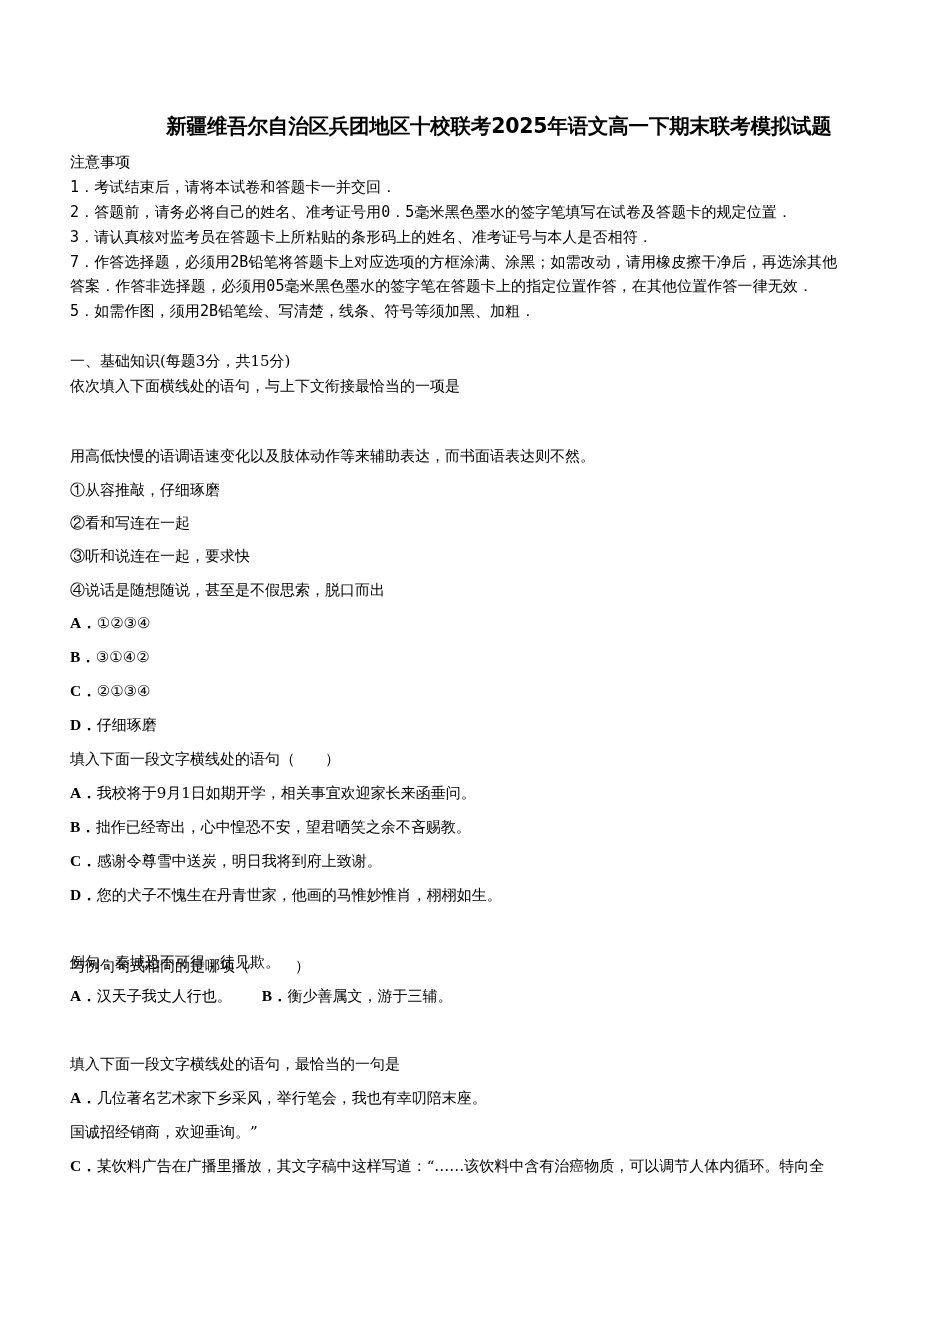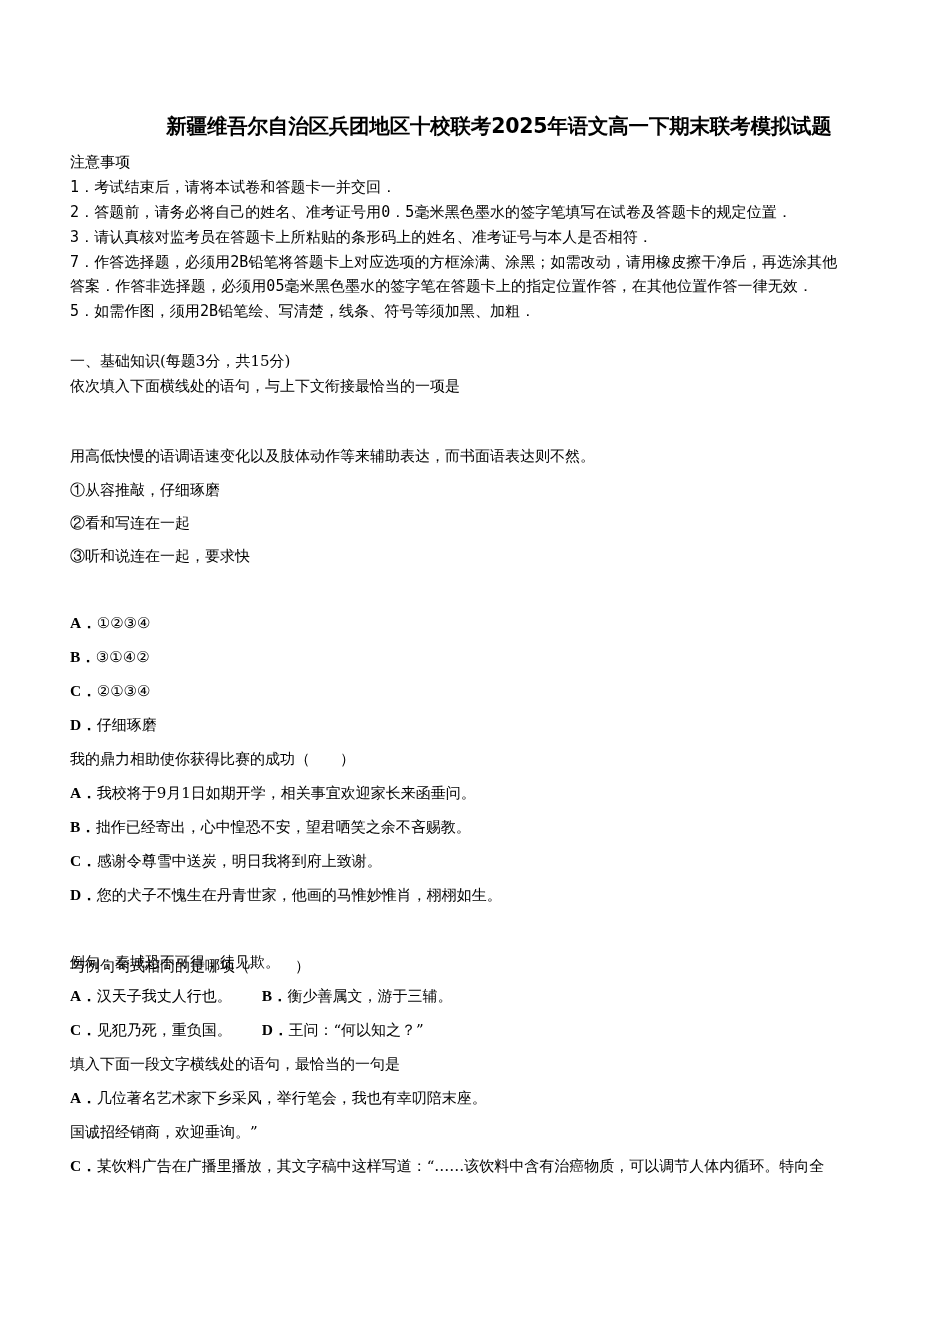--- a/index.html
+++ b/index.html
@@ -87,56 +87,54 @@
   </div>
 
   <div class="line" style="top:350px;">一、基础知识(每题3分，共15分)</div>
 
   <div class="line" style="top:375px;">依次填入下面横线处的语句，与上下文衔接最恰当的一项是</div>
   <div class="line" style="top:445px;">用高低快慢的语调语速变化以及肢体动作等来辅助表达，而书面语表达则不然。</div>
 
   <div class="line" style="top:479px;">①从容推敲，仔细琢磨</div>
   <div class="line" style="top:512px;">②看和写连在一起</div>
   <div class="line" style="top:545px;">③听和说连在一起，要求快</div>
+  <div class="line" style="top:579px;">④说话是随想随说，甚至是不假思索，脱口而出</div>
 
   <div class="line" style="top:612px;">
     <span class="opt-letter">A．</span><span>①②③④</span>
   </div>
   <div class="line" style="top:646px;">
     <span class="opt-letter">B．</span><span>③①④②</span>
   </div>
   <div class="line" style="top:680px;">
     <span class="opt-letter">C．</span><span>②①③④</span>
   </div>
   <div class="line" style="top:714px;">
     <span class="opt-letter">D．</span><span>仔细琢磨</span>
   </div>
 
-  <div class="line" style="top:748px;">我的鼎力相助使你获得比赛的成功（　　）</div>
+  <div class="line" style="top:748px;">填入下面一段文字横线处的语句（　　）</div>
   <div class="line" style="top:782px;">
     <span class="opt-letter">A．</span><span>我校将于9月1日如期开学，相关事宜欢迎家长来函垂问。</span>
   </div>
   <div class="line" style="top:816px;">
     <span class="opt-letter">B．</span><span>拙作已经寄出，心中惶恐不安，望君哂笑之余不吝赐教。</span>
   </div>
   <div class="line" style="top:850px;">
     <span class="opt-letter">C．</span><span>感谢令尊雪中送炭，明日我将到府上致谢。</span>
   </div>
   <div class="line" style="top:884px;">
     <span class="opt-letter">D．</span><span>您的犬子不愧生在丹青世家，他画的马惟妙惟肖，栩栩如生。</span>
   </div>
 
   <div class="line" style="top:955px;">与例句句式相同的是哪项（　　　）</div>
   <div class="line" style="top:951px;">例句：秦城恐不可得，徒见欺。</div>
   <div class="line" style="top:985px;">
     <span><span class="opt-letter">A．</span><span>汉天子我丈人行也。</span></span><span class="gap-sm"></span><span><span class="opt-letter">B．</span><span>衡少善属文，游于三辅。</span></span>
   </div>
-  <div class="line" style="top:1019px;">
-    <span><span class="opt-letter">C．</span><span>见犯乃死，重负国。</span></span><span class="gap-sm"></span><span><span class="opt-letter">D．</span><span>王问：“何以知之？”</span></span>
-  </div>
 
   <div class="line" style="top:1053px;">填入下面一段文字横线处的语句，最恰当的一句是</div>
   <div class="line" style="top:1087px;">
     <span class="opt-letter">A．</span><span>几位著名艺术家下乡采风，举行笔会，我也有幸叨陪末座。</span>
   </div>
   <div class="line" style="top:1155px;">
     <span class="opt-letter">C．</span><span>某饮料广告在广播里播放，其文字稿中这样写道：“……该饮料中含有治癌物质，可以调节人体内循环。特向全</span>
   </div>
   <div class="line" style="top:1121px;">国诚招经销商，欢迎垂询。”</div>
 

